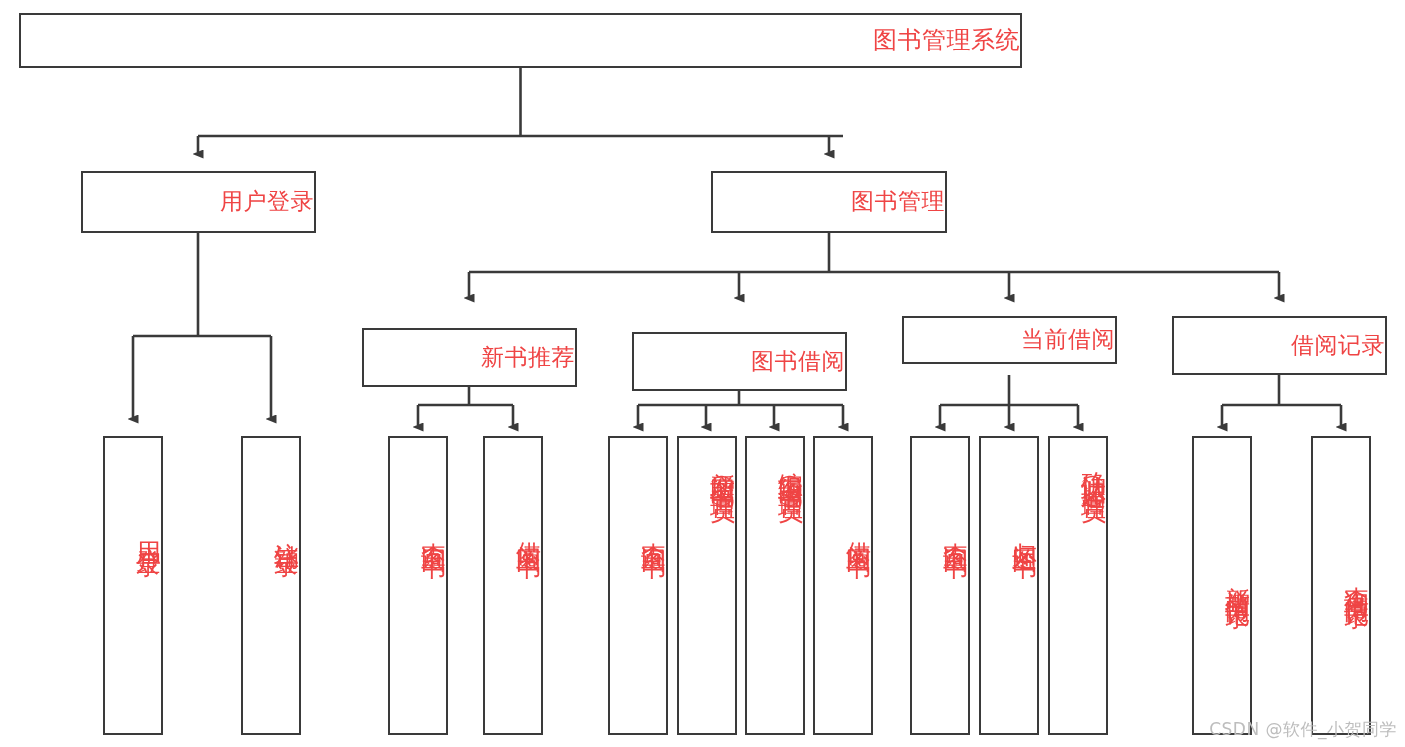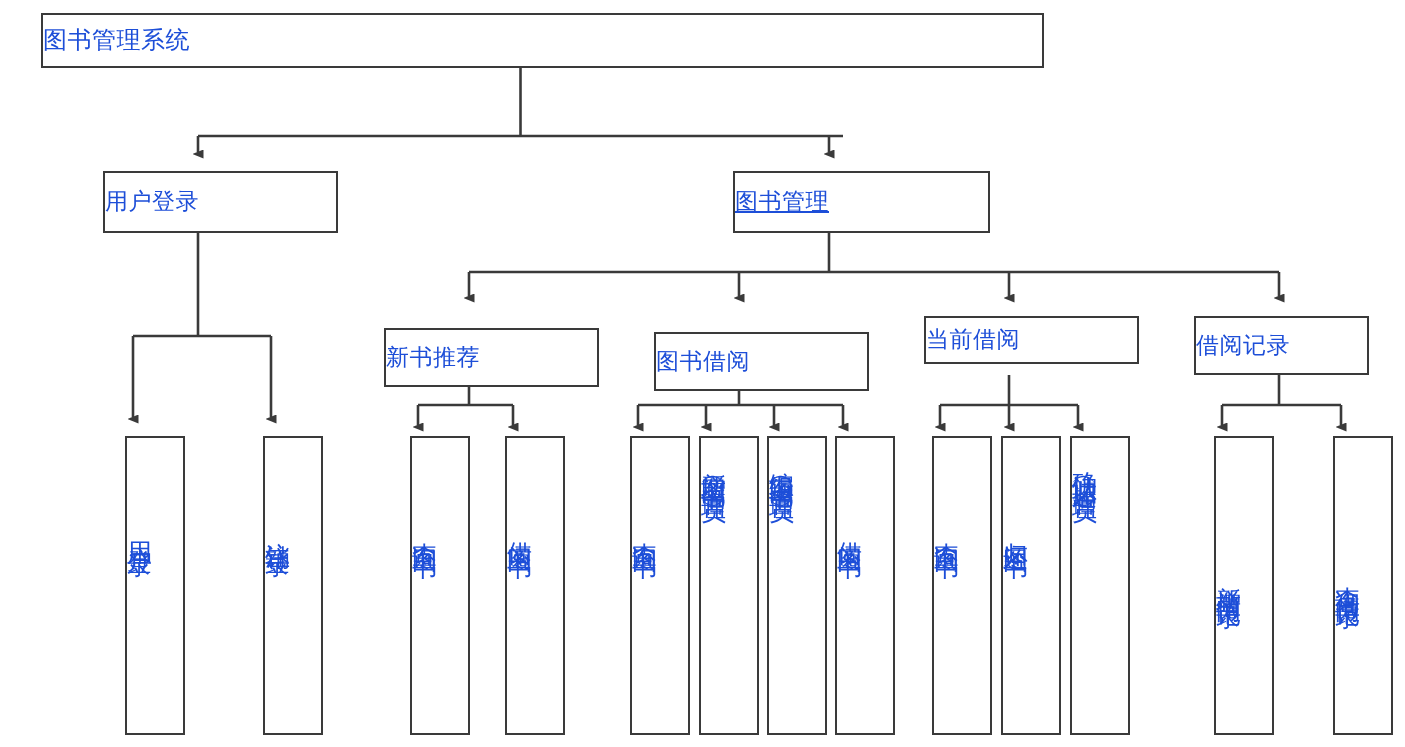--- a/index.html
+++ b/index.html
@@ -26,23 +26,22 @@
     height: 747px;
     pointer-events: none;
   }
   .node {
     position: absolute;
     box-sizing: border-box;
     background: #ffffff;
     border: 2.5px solid #3a3a3a;
     display: flex;
     align-items: center;
-    justify-content: flex-start;
-    color: #1d4ed8;
-    margin-left: 22px;
+    justify-content: flex-end;
+    color: #ef4444;
   }
   .node-label {
     display: block;
     line-height: 1.18;
     letter-spacing: 0.5px;
     white-space: pre;
   }
   
   .node.horiz .node-label {
     font-size: 23px;
@@ -137,34 +136,34 @@
     </g>
   </svg>
 
   <div class="node horiz root" style="left:19px; top:13px; width:1003px; height:55px;">
     <span class="node-label">图书管理系统</span>
   </div>
 
   <div class="node horiz" style="left:81px; top:171px; width:235px; height:62px;">
     <span class="node-label">用户登录</span>
   </div>
-  <div class="node horiz" style="left:711px; top:171px; width:257px; height:62px;text-decoration:underline;">
+  <div class="node horiz" style="left:711px; top:171px; width:236px; height:62px;">
     <span class="node-label">图书管理</span>
   </div>
 
   <div class="node horiz" style="left:362px; top:328px; width:215px; height:59px;">
     <span class="node-label">新书推荐</span>
   </div>
   <div class="node horiz" style="left:632px; top:332px; width:215px; height:59px;">
     <span class="node-label">图书借阅</span>
   </div>
   <div class="node horiz" style="left:902px; top:316px; width:215px; height:48px;">
     <span class="node-label">当前借阅</span>
   </div>
-  <div class="node horiz" style="left:1172px; top:316px; width:175px; height:59px;">
+  <div class="node horiz" style="left:1172px; top:316px; width:215px; height:59px;">
     <span class="node-label">借阅记录</span>
   </div>
 
   <div class="node vert mid" style="left:103px; top:436px; width:60px; height:299px;">
     <span class="node-label">用户登录</span>
   </div>
   <div class="node vert mid" style="left:241px; top:436px; width:60px; height:299px;">
     <span class="node-label">注销登录</span>
   </div>
 
@@ -198,14 +197,15 @@
     <span class="node-label">确认归还（管理员）</span>
   </div>
 
   <div class="node vert low" style="left:1192px; top:436px; width:60px; height:299px;">
     <span class="node-label">新增借阅记录</span>
   </div>
   <div class="node vert low" style="left:1311px; top:436px; width:60px; height:299px;">
     <span class="node-label">查询借阅记录</span>
   </div>
 
+  <div id="watermark">CSDN @软件_小贺同学</div>
 
 </div>
 
 </body></html>

